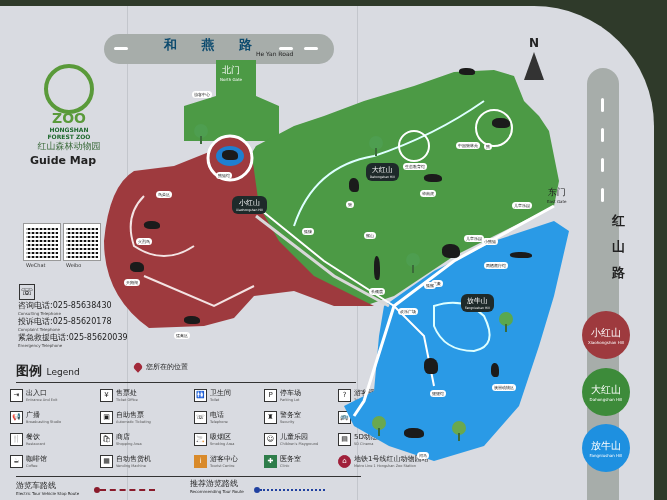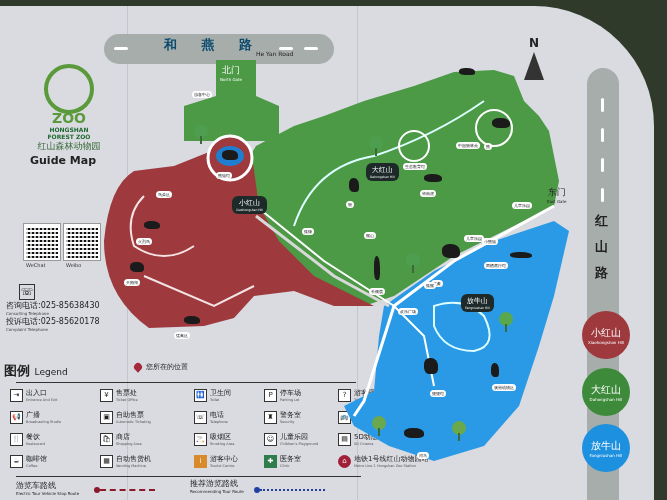--- a/index.html
+++ b/index.html
@@ -21,23 +21,23 @@
   .logo .zoo{font-size:14px;font-weight:bold;color:#5a9a3a;margin-top:-4px;}
   .logo .l1{font-size:6px;font-weight:bold;color:#1f6a2e;line-height:7px;}
   .logo .cn{font-size:9px;color:#3a6a3a;}
   .guide{position:absolute;left:36px;top:148px;}
   .guide .cn{font-size:17px;font-weight:bold;color:#222;}
   .guide .en{font-size:11px;color:#222;font-weight:bold;}
   .qr{position:absolute;width:32px;height:32px;background:repeating-linear-gradient(0deg,#111 0 2px,#fff 2px 4px),#fff;border:2px solid #fff;outline:1px solid #999;}
   .qr::after{content:"";position:absolute;inset:0;background:repeating-linear-gradient(90deg,rgba(255,255,255,.7) 0 2px,transparent 2px 4px);}
   .qr-cap{position:absolute;font-size:5px;color:#333;}
   .phone-icon{position:absolute;left:25px;top:278px;width:14px;height:14px;border:1px solid #333;font-size:10px;text-align:center;line-height:14px;}
-  .contact{position:absolute;left:12px;font-size:8px;color:#222;}
+  .contact{position:absolute;left:24px;font-size:8px;color:#222;}
   .contact .en{font-size:4px;color:#444;}
-  .legend-title{position:absolute;left:10px;top:356px;font-size:13px;font-weight:bold;color:#222;}
+  .legend-title{position:absolute;left:22px;top:356px;font-size:13px;font-weight:bold;color:#222;}
   .legend-title span{font-size:9px;font-weight:normal;}
   .youare{position:absolute;left:140px;top:356px;font-size:7px;color:#222;display:flex;align-items:center;gap:4px;}
   .youare .pin{width:8px;height:8px;border-radius:50% 50% 50% 0;transform:rotate(-45deg);background:#a22a3a;}
   .rule{position:absolute;height:1px;background:#333;}
   .leg{position:absolute;display:flex;align-items:center;gap:3px;font-size:7px;color:#222;}
   .leg .ic{width:11px;height:11px;border:1px solid #333;background:#fff;font-size:7px;text-align:center;line-height:11px;}
   .leg .ic.orange{background:#d98a2a;color:#fff;border-color:#d98a2a;}
   .leg .ic.green{background:#2e7d4a;color:#fff;border-color:#2e7d4a;}
   .leg .ic.metro{background:#a0203a;color:#fff;border-radius:50%;border-color:#a0203a;}
   .leg .en{font-size:3.5px;color:#555;display:block;}
@@ -70,21 +70,21 @@
     <div class="dash" style="left:200px"></div>
     <span class="t">和 燕 路</span>
     <span class="e">He Yan Road</span>
   </div>
 
   <div class="road-v">
     <div class="dash" style="top:30px"></div>
     <div class="dash" style="top:60px"></div>
     <div class="dash" style="top:90px"></div>
     <div class="dash" style="top:120px"></div>
-    <span class="t" style="width:14px;word-break:break-all;">红山路</span>
+    <span class="t" style="width:14px;word-break:break-all;margin-left:17px;">红山路</span>
   </div>
 
   <div class="north">
     <div class="n">N</div>
     <div class="tri"></div>
   </div>
 
   <div class="logo">
     <div class="ring"></div>
     <div class="zoo">ZOO</div>
@@ -103,20 +103,24 @@
   <div class="qr-cap" style="left:72px;top:256px">Weibo</div>
 
   <div class="phone-icon">☏</div>
   <div class="contact" style="top:294px">
     <div>咨询电话:025-85638430</div>
       <div class="en">Consulting Telephone</div>
   </div>
   <div class="contact" style="top:310px">
     <div>投诉电话:025-85620178</div>
       <div class="en">Complaint Telephone</div>
+  </div>
+  <div class="contact" style="top:326px">
+    <div>紧急救援电话:025-85620039</div>
+      <div class="en">Emergency Telephone</div>
   </div>
 
   <div class="legend-title">
     <span style="font-size:13px;font-weight:bold">图例</span> <span>Legend</span>
   </div>
   <div class="youare">
     <div class="pin"></div>
     <span>您所在的位置</span>
   </div>
   <div class="rule" style="left:22px;top:376px;width:340px"></div>

